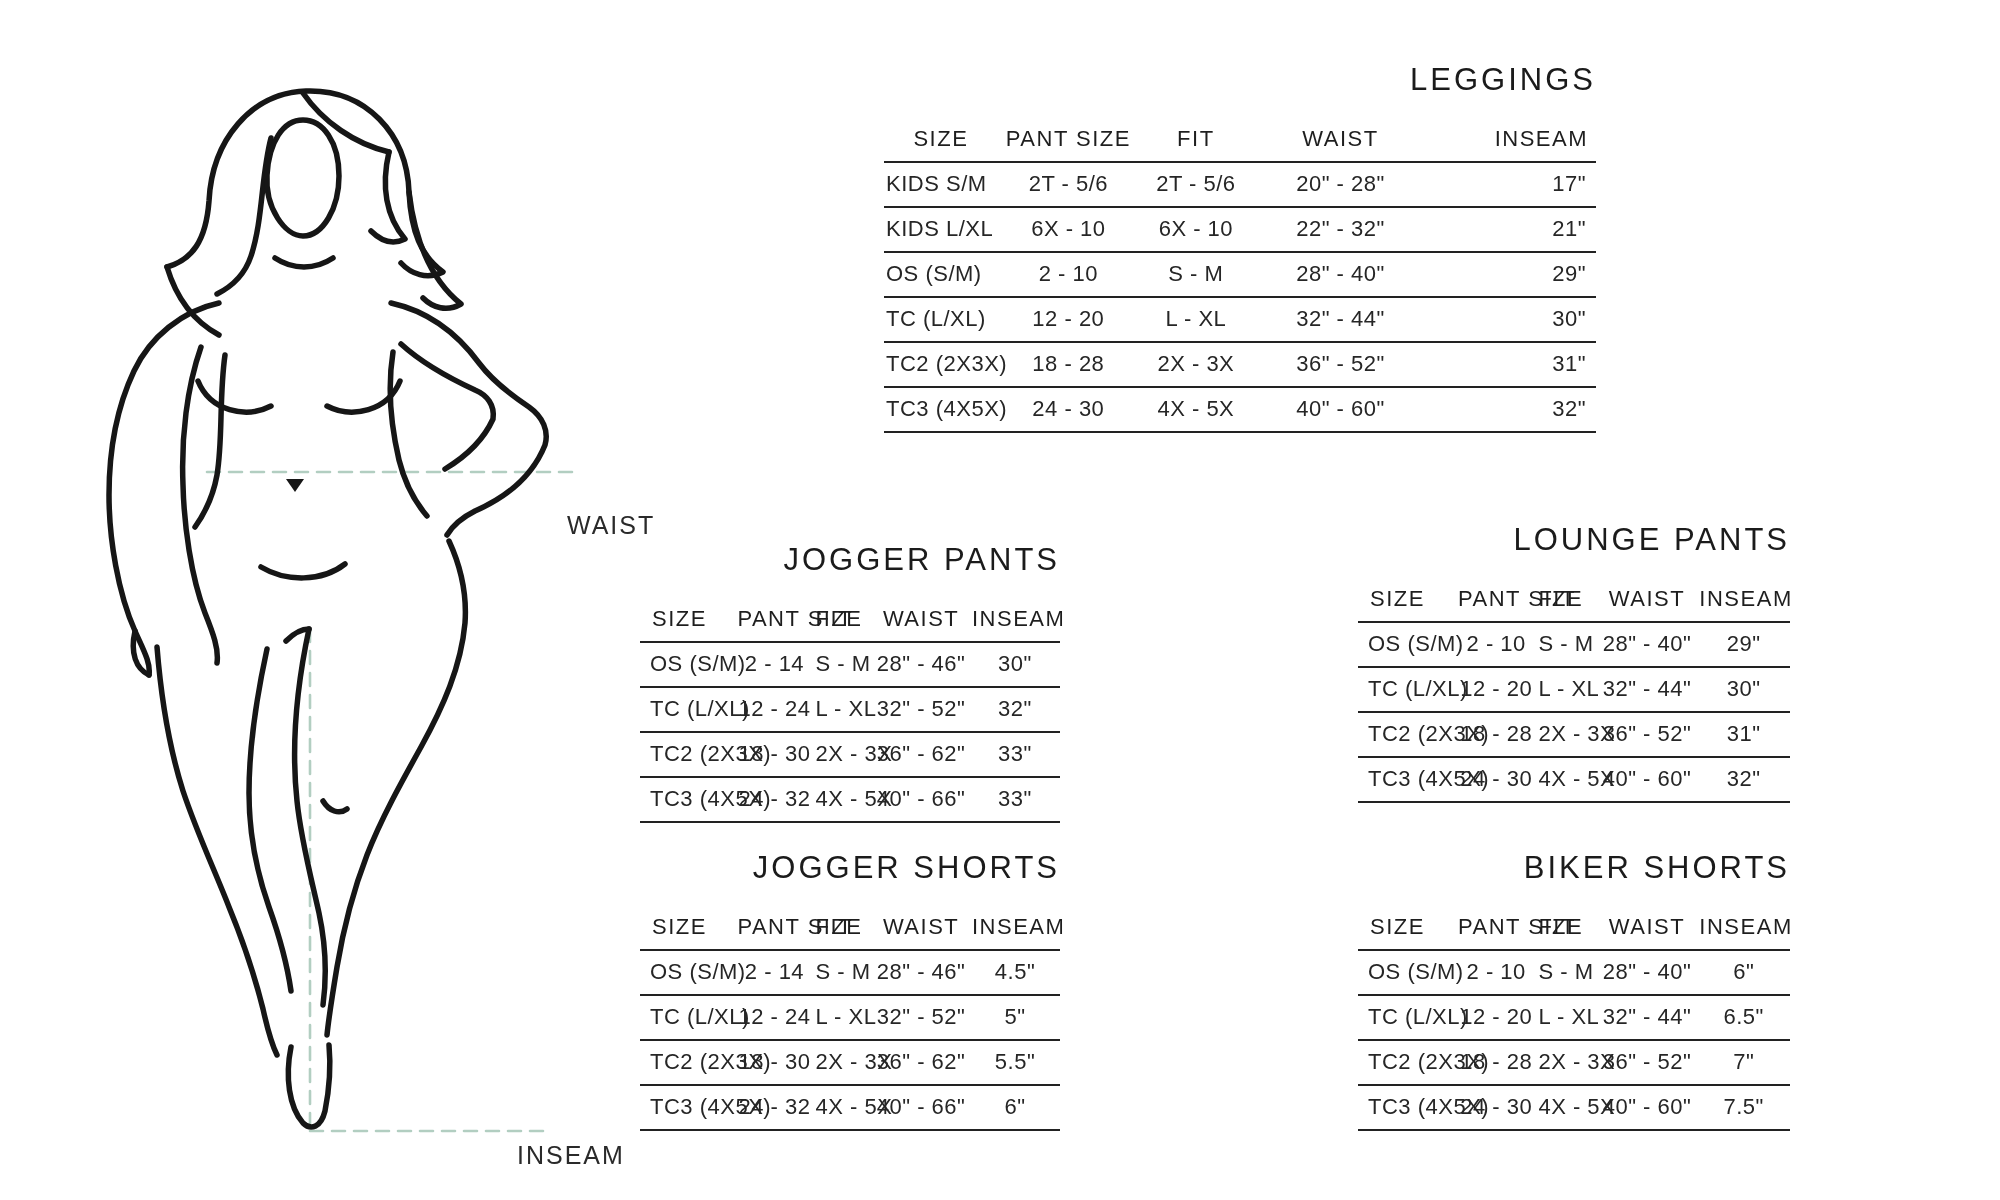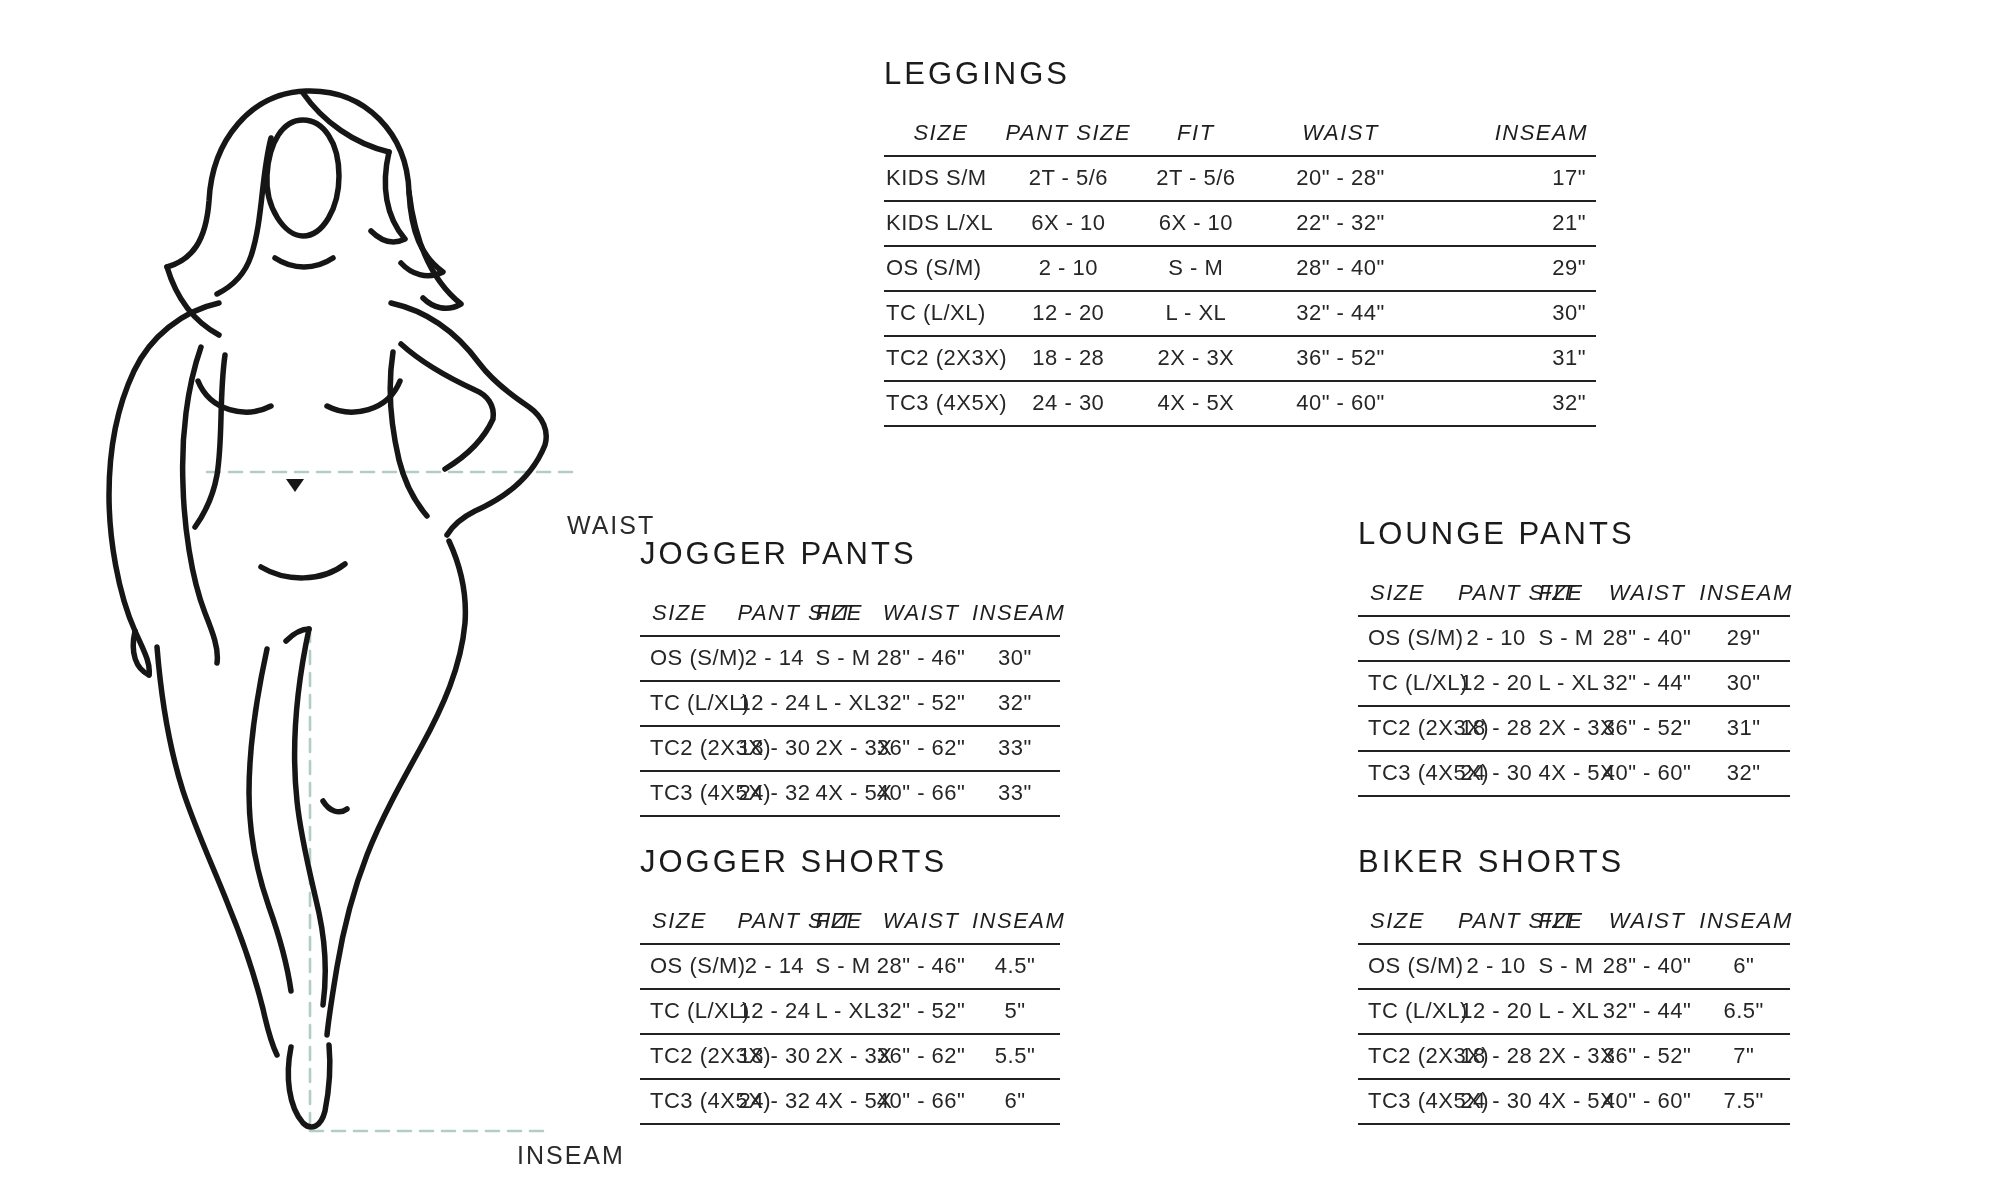--- a/index.html
+++ b/index.html
@@ -15,27 +15,27 @@
   .measure-label{
     position:absolute;font-size:25px;letter-spacing:2px;color:#2a2a2a;
     font-weight:400;white-space:nowrap;
   }
   .waist-label{left:497px;top:466px;}
   .inseam-label{left:447px;top:1096px;}
 
   
   .size-table{position:absolute;}
   .table-title{
-    text-align:left;font-size:31px;font-weight:400;letter-spacing:3px;
-    color:#1b1b1b;margin:0 0 24px 0;white-space:nowrap;
+    text-align:right;font-size:31px;font-weight:400;letter-spacing:3px;
+    color:#1b1b1b;margin:6px 0 24px 0;white-space:nowrap;
   }
   table{width:100%;border-collapse:collapse;table-layout:fixed;}
   th{
     font-size:22px;font-weight:400;letter-spacing:1.5px;color:#1e1e1e;
-    padding:4px 2px 9px;border-bottom:2px solid #222;text-align:center;white-space:nowrap;font-style:italic;
+    padding:4px 2px 9px;border-bottom:2px solid #222;text-align:center;white-space:nowrap;
   }
   td{
     font-size:22px;letter-spacing:.5px;color:#262626;
     padding:8px 2px 9px;border-bottom:2px solid #222;text-align:center;white-space:nowrap;
   }
   
   .leggings{left:884px;top:56px;width:712px;}
   .leggings th.c0{width:16%;}
   .leggings th.c1{width:20%;}
   .leggings th.c2{width:16%;}

